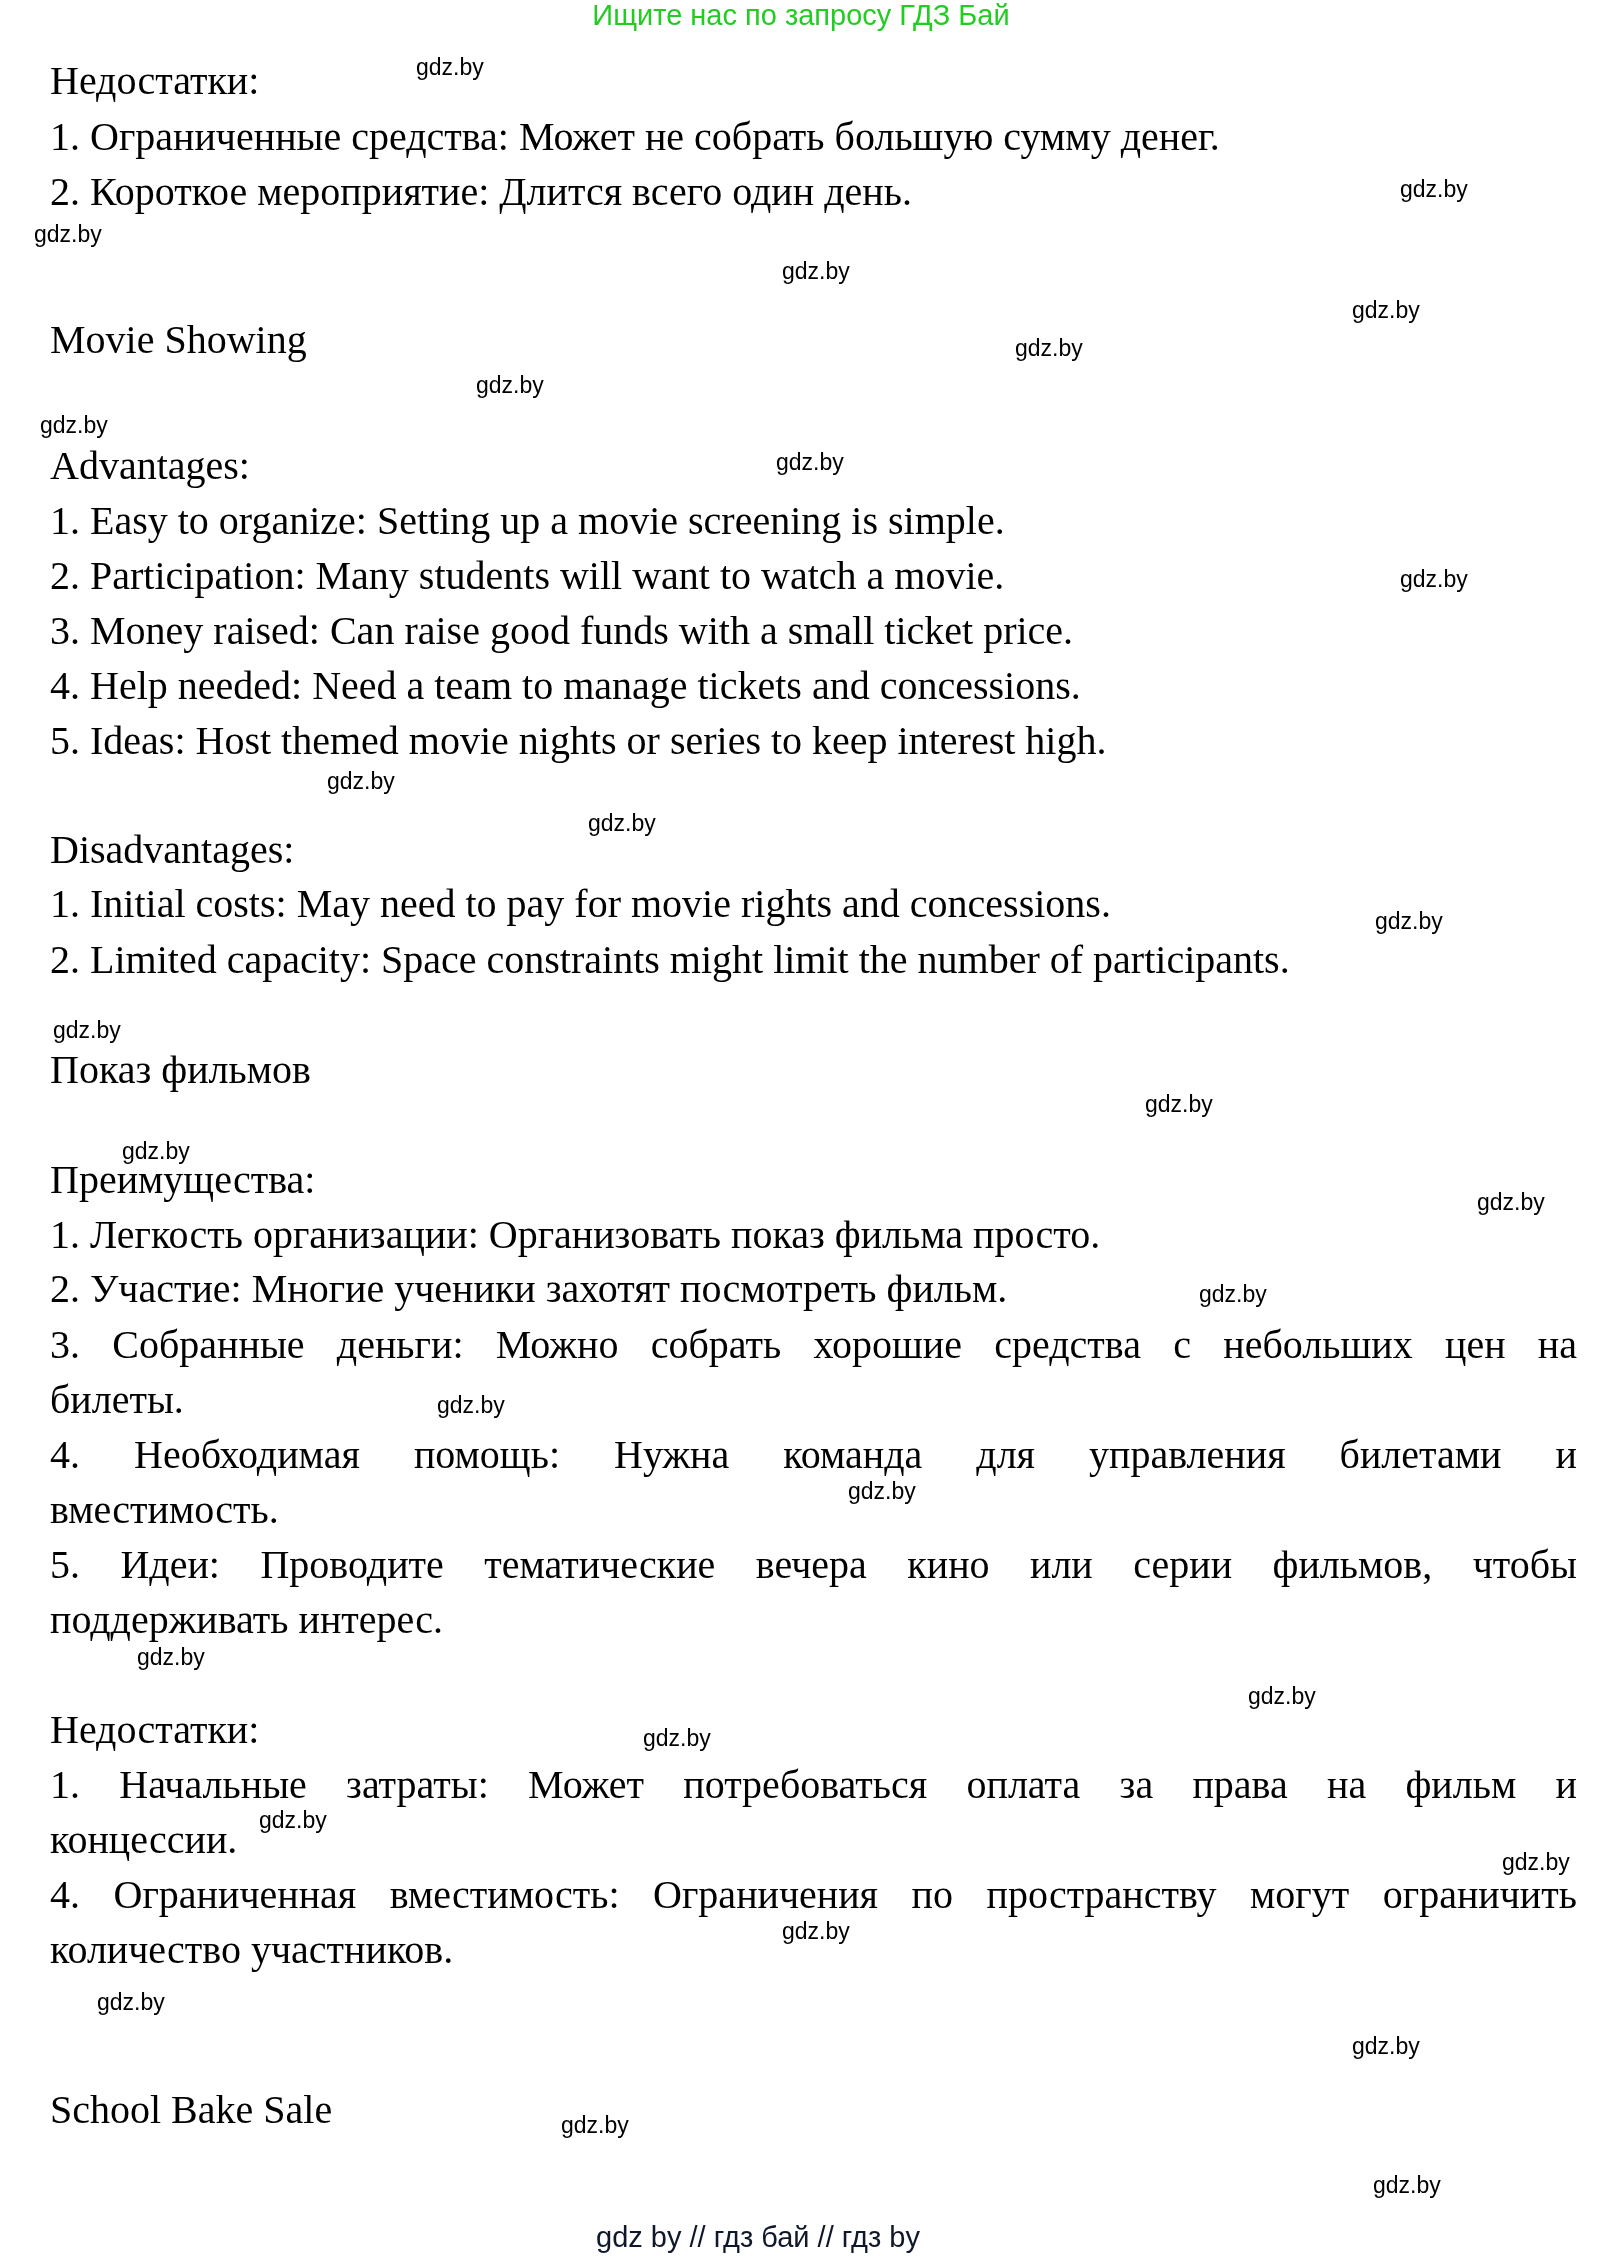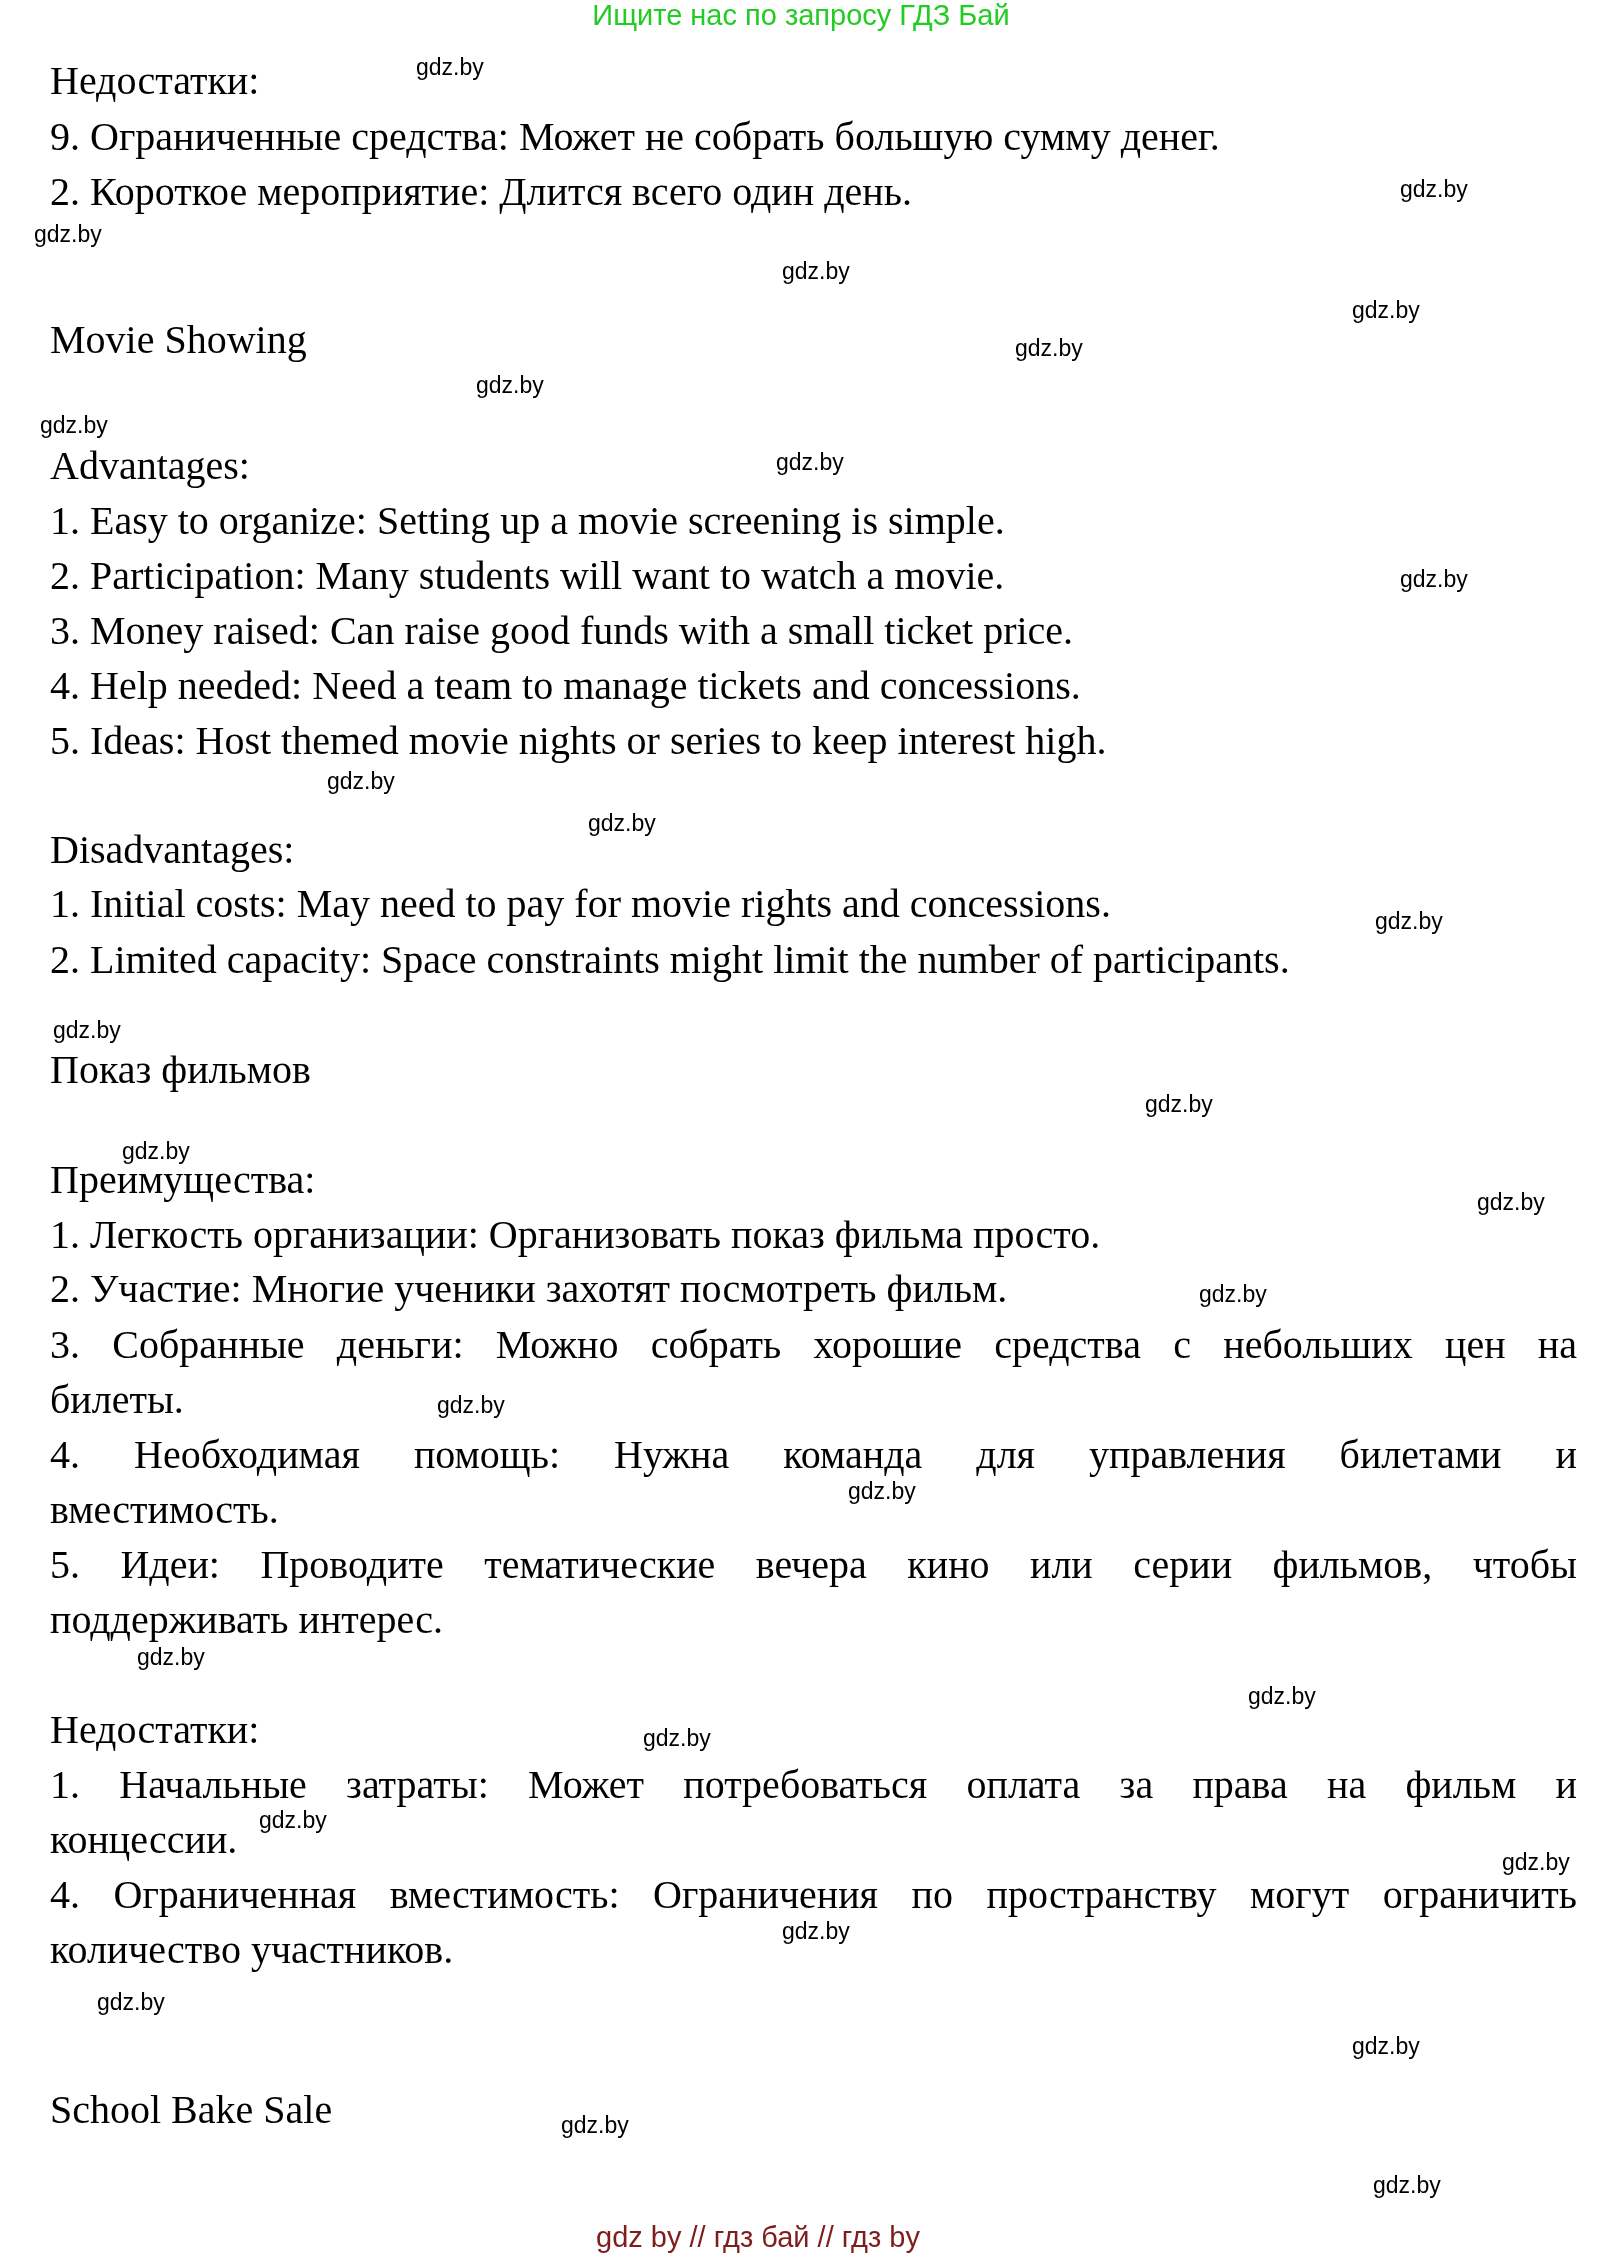--- a/index.html
+++ b/index.html
@@ -4,29 +4,29 @@
 <style>
   html, body { margin:0; padding:0; background:#ffffff; }
   body { width:1622px; height:2261px; position:relative; overflow:hidden; }
   .top-banner { position:absolute; left:0; width:1602px; top:0; text-align:center;
     font-family:"Liberation Sans", sans-serif; font-size:29px; color:#22cc22; line-height:30px; }
   .line { position:absolute; left:50px; font-family:"Liberation Serif", serif; font-size:40px;
     color:#000; white-space:nowrap; line-height:46px; }
   .just { width:1527px; text-align:justify; text-align-last:justify; white-space:normal;font-family:Liberation Serif, serif; }
   .wm { position:absolute; font-family:"Liberation Sans", sans-serif; font-size:23px; color:#000; line-height:24px; }
   .footer { position:absolute; left:0; width:1516px; top:2221px; text-align:center;
-    font-family:"Liberation Sans", sans-serif; font-size:29px; color:#7f1d1d; line-height:32px; }
+    font-family:"Liberation Sans", sans-serif; font-size:29px; color:#0f172a; line-height:32px; }
 </style>
 </head>
 <body>
 
 <div class="top-banner">Ищите нас по запросу ГДЗ Бай</div>
 
 <div class="line" style="top:58px">Недостатки:</div>
-<div class="line" style="top:114px">9. Ограниченные средства: Может не собрать большую сумму денег.</div>
+<div class="line" style="top:114px">1. Ограниченные средства: Может не собрать большую сумму денег.</div>
 <div class="line" style="top:169px">2. Короткое мероприятие: Длится всего один день.</div>
 
 <div class="line" style="top:317px">Movie Showing</div>
 
 <div class="line" style="top:443px">Advantages:</div>
 <div class="line" style="top:498px">1. Easy to organize: Setting up a movie screening is simple.</div>
 <div class="line" style="top:553px">2. Participation: Many students will want to watch a movie.</div>
 <div class="line" style="top:608px">3. Money raised: Can raise good funds with a small ticket price.</div>
 <div class="line" style="top:663px">4. Help needed: Need a team to manage tickets and concessions.</div>
 <div class="line" style="top:718px">5. Ideas: Host themed movie nights or series to keep interest high.</div>

